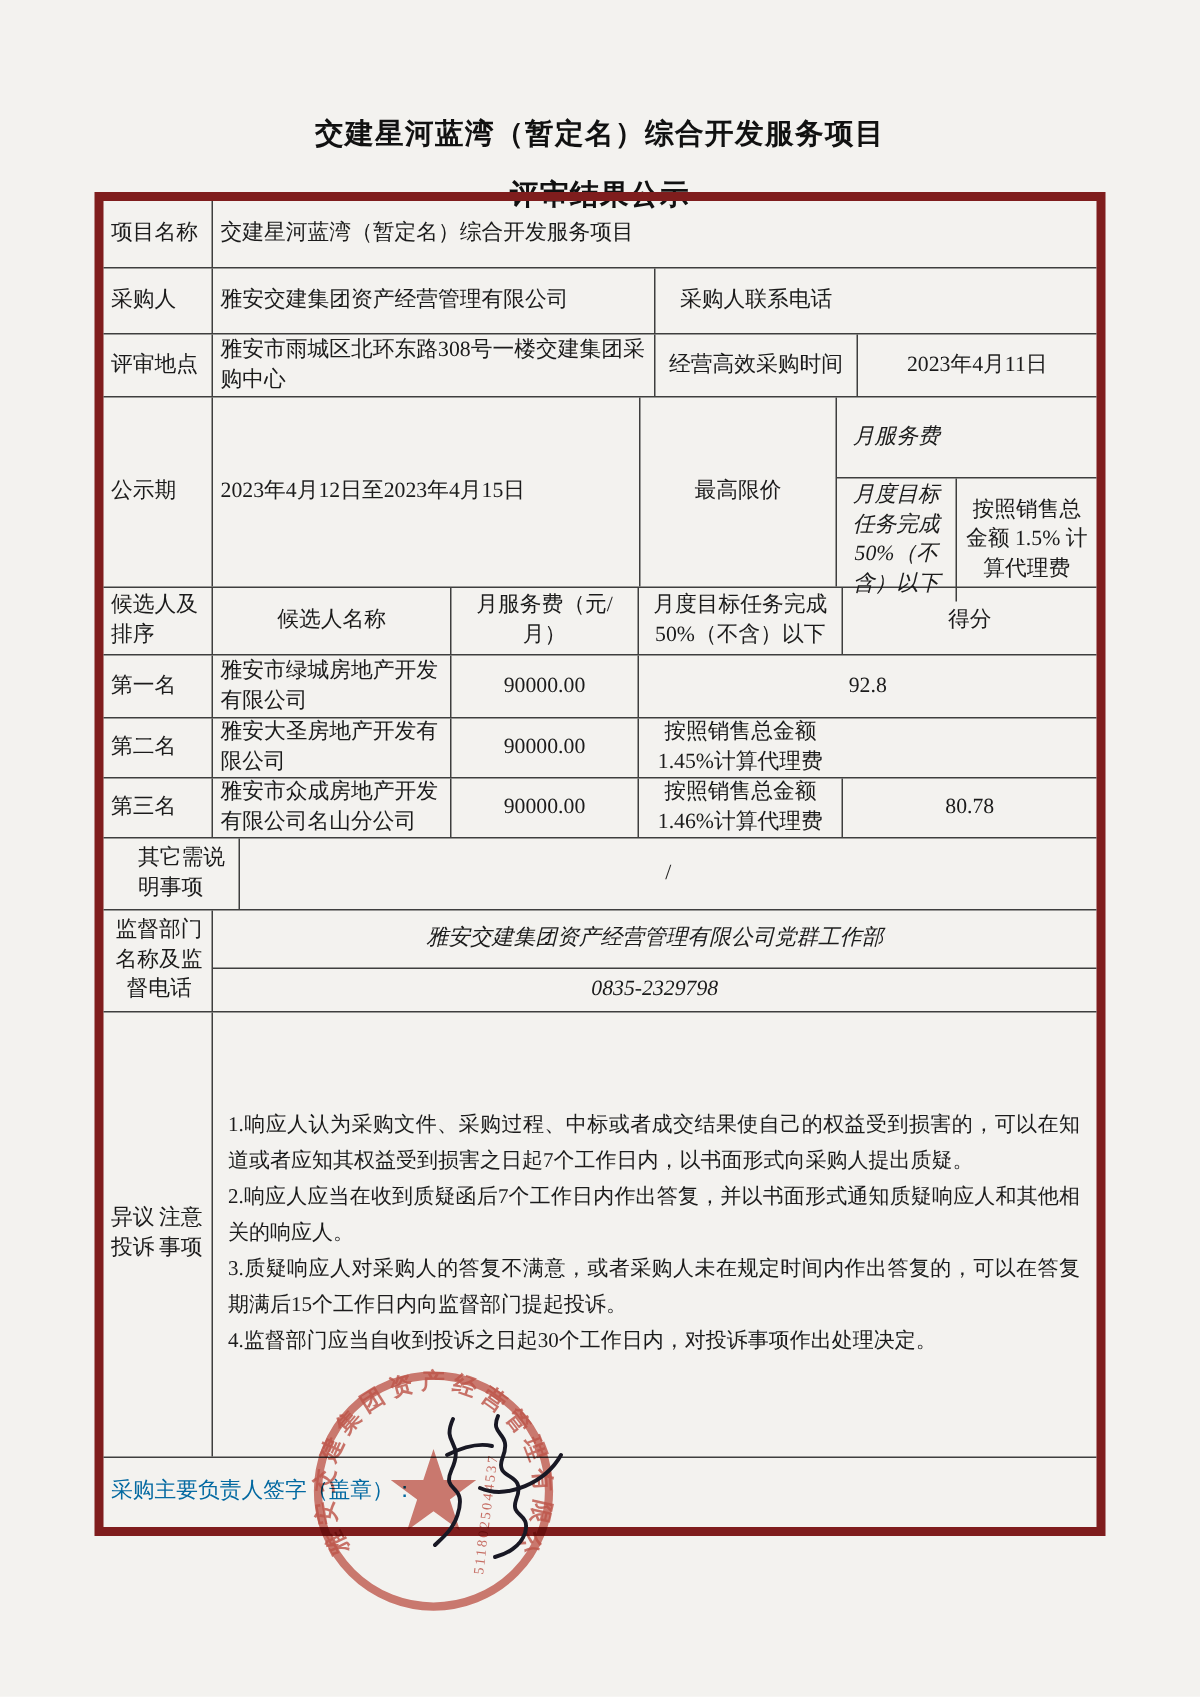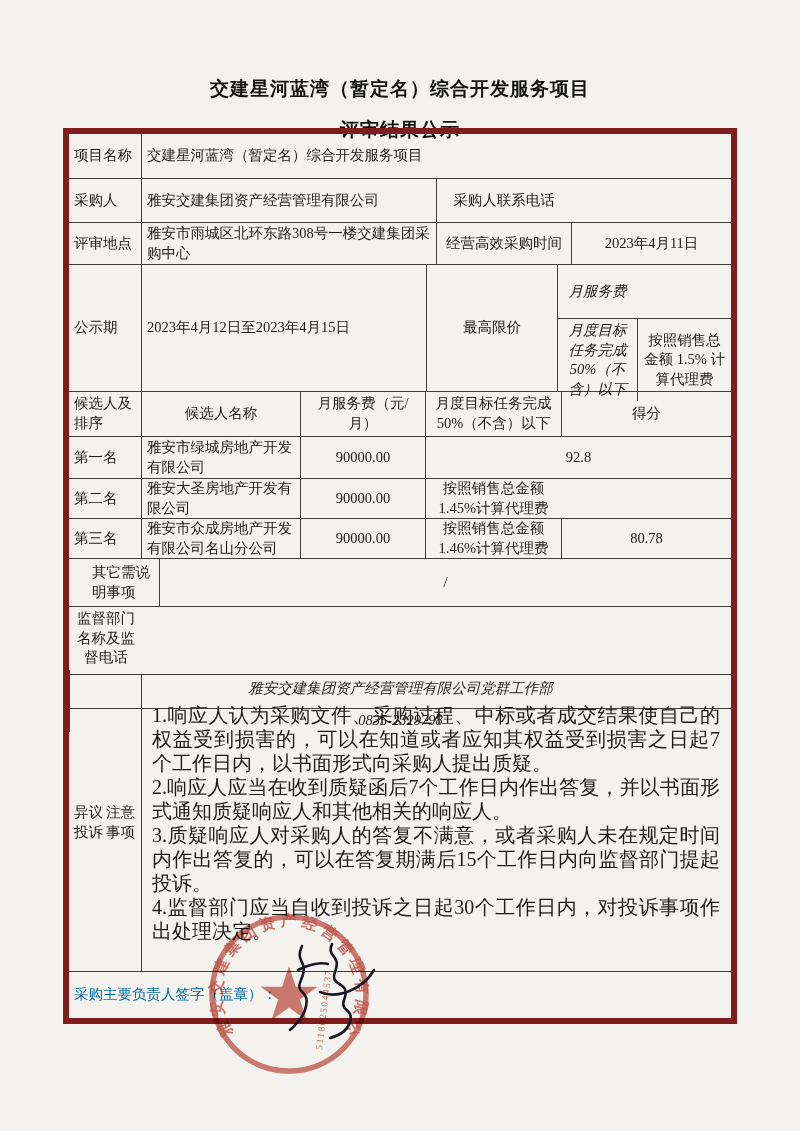--- a/index.html
+++ b/index.html
@@ -29,29 +29,29 @@
   .w295 { width:295px; flex:none; }
   .w135 { width:135px; flex:none; }
   .w285 { width:285px; flex:none; }
   .w131 { width:131px; flex:none; }
   .w79  { width:79px; flex:none; }
   .w159 { width:159px; flex:none; }
   .w125 { width:125px; flex:none; }
   .w136 { width:136px; flex:none; }
   .h44 { height:44px; } .h42 { height:42px; } .h40 { height:40px; }
   .h127 { height:127px; } .h45 { height:45px; } .h48 { height:48px;padding-left:18px; }
-  .h68 { height:68px;flex-direction:column; } .h297 { height:297px; } .h47 { height:47px; }
+  .h68 { height:68px; } .h297 { height:297px; } .h47 { height:47px; }
   .subcol { flex:1 1 auto; display:flex; flex-direction:column; padding:0; border-left:1.5px solid #3e3e3e; }
   .subrow { display:flex; flex:none; }
   .subrow + .subrow { border-top:1.5px solid #3e3e3e; }
   .sh54 { height:53px; } .sh72 { flex:1 1 auto; }
   .sh38 { height:38px; } .sh30 { flex:1 1 auto; }
   .subrow .cell.nc { border-left:none;font-style:italic; }
   .narrow { max-width:116px; margin:0 auto; }
-  .objtext { display:block; padding:0 6px 0 5px; font-size:20px; line-height:24px; }
+  .objtext { display:block; padding:0 6px 0 5px; font-size:14px; line-height:24px; }
   .objtext p { margin:0; text-align:justify; }
   .obj-label { flex-direction:row; justify-content:center; }
 
   .seal { position:absolute; left:203px; top:908px; width:172px; height:172px;
     mix-blend-mode:multiply; opacity:.92; }
   .signature { position:absolute; left:280px; top:930px; width:110px; height:120px; }
 </style>
 </head>
 <body>
 

